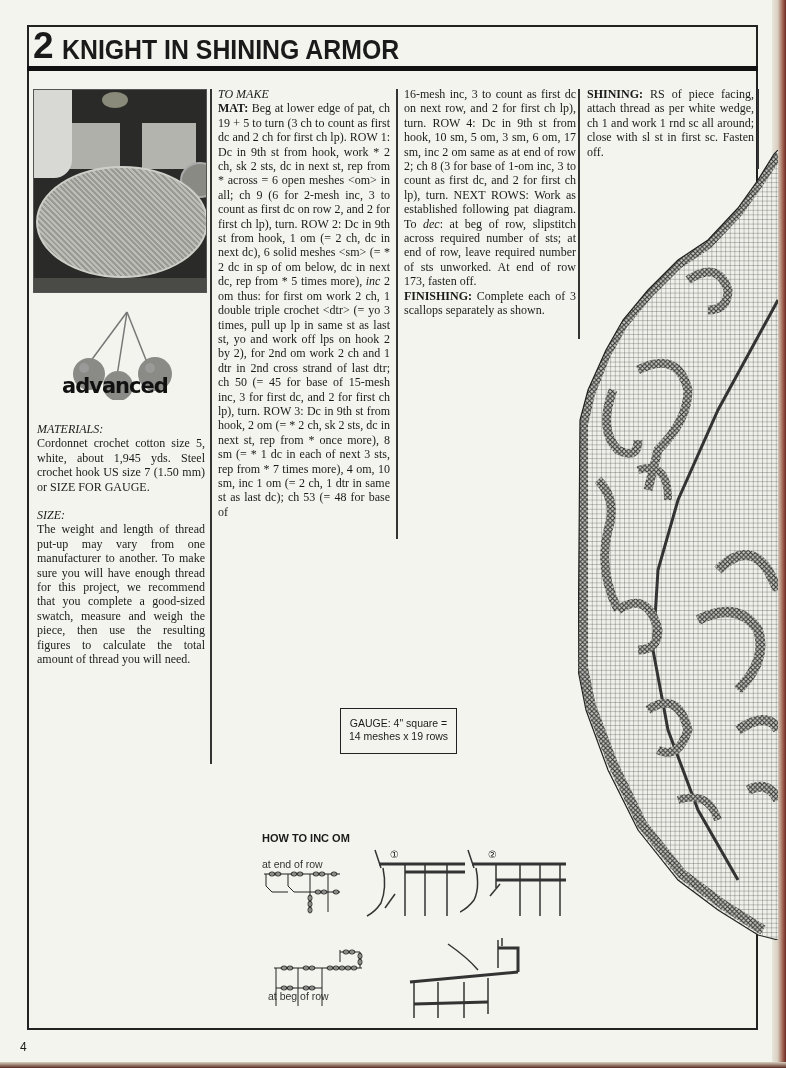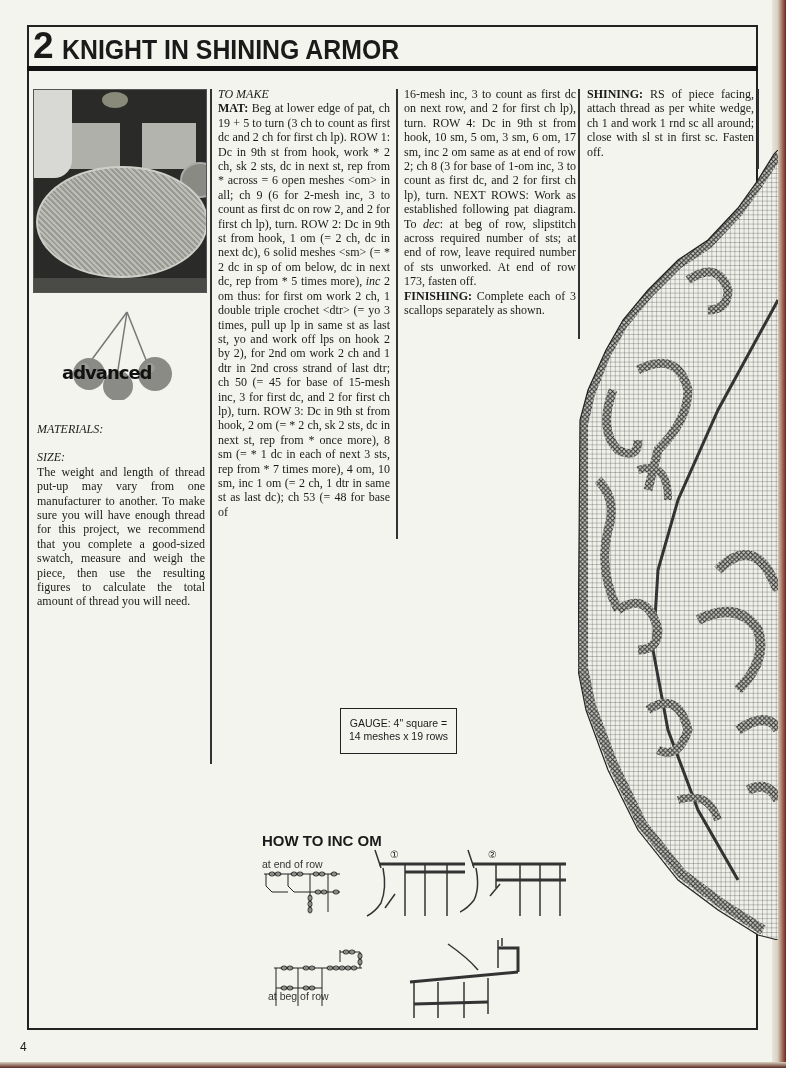--- a/index.html
+++ b/index.html
@@ -63,21 +63,21 @@
     .bold { font-weight: bold; }
     .ital-bold { font-style: italic; font-weight: normal; }
     .section { margin-bottom: 14px; }
     .gauge-box {
       position: absolute; left: 340px; top: 708px; width: 117px; height: 46px;
       border: 1.5px solid #222; font-family: "Liberation Sans", sans-serif;
       font-size: 10.5px; line-height: 13px; text-align: center; padding-top: 8px;
     }
     .howto-title {
       position: absolute; left: 262px; top: 832px; font-family: "Liberation Sans", sans-serif;
-      font-weight: bold; font-size: 15px;
+      font-weight: bold; font-size: 11px;
     }
     .howto-label {
       position: absolute; font-family: "Liberation Sans", sans-serif; font-size: 10.5px; color: #333;
     }
     .chart-area { position: absolute; left: 578px; top: 150px; width: 200px; height: 790px; }
     .page-number {
       position: absolute; left: 20px; top: 1040px; font-family: "Liberation Sans", sans-serif; font-size: 12px;
     }
   </style>
 </head>
@@ -107,26 +107,27 @@
   <svg width="120" height="90" viewBox="0 0 120 90">
     <path d="M67 2 L30 52" stroke="#777" stroke-width="1.5" fill="none"></path>
     <path d="M67 2 L57 66" stroke="#777" stroke-width="1.5" fill="none"></path>
     <path d="M67 2 L88 55" stroke="#777" stroke-width="1.5" fill="none"></path>
     <circle cx="29" cy="64" r="16" fill="#8a8a86"></circle>
     <circle cx="58" cy="76" r="15" fill="#8a8a86"></circle>
     <circle cx="95" cy="64" r="17" fill="#8a8a86"></circle>
     <circle cx="24" cy="58" r="5" fill="#aaa" opacity="0.5"></circle>
     <circle cx="90" cy="58" r="5" fill="#aaa" opacity="0.5"></circle>
   </svg>
-  <span style="position:absolute; left:2px; top:52px; font-family:'DejaVu Sans',sans-serif; font-weight:bold; font-size:18px; color:#111; letter-spacing:-1px;">advanced</span>
+  <span style="position:absolute; left:2px; top:64px; font-family:'DejaVu Sans',sans-serif; font-weight:bold; font-size:21px; color:#111; letter-spacing:-1px;">advanced</span>
 </div>
 
 <div class="col col-1">
   <div class="section" style="margin-top:6px;">
     <span class="label-italic">MATERIALS:</span>
+    <span>Cordonnet crochet cotton size 5, white, about 1,945 yds. Steel crochet hook US size 7 (1.50 mm) or SIZE FOR GAUGE.</span>
   </div>
   <div class="section">
     <span class="label-italic">SIZE:</span>
     <span>The weight and length of thread put-up may vary from one manufacturer to another. To make sure you will have enough thread for this project, we recommend that you complete a good-sized swatch, measure and weigh the piece, then use the resulting figures to calculate the total amount of thread you will need.</span>
   </div>
 </div>
 <div class="vrule" style="left:210px; top:89px; height:675px;"></div>
 
 <div class="col col-2">
   <span class="label-italic">TO MAKE</span>

